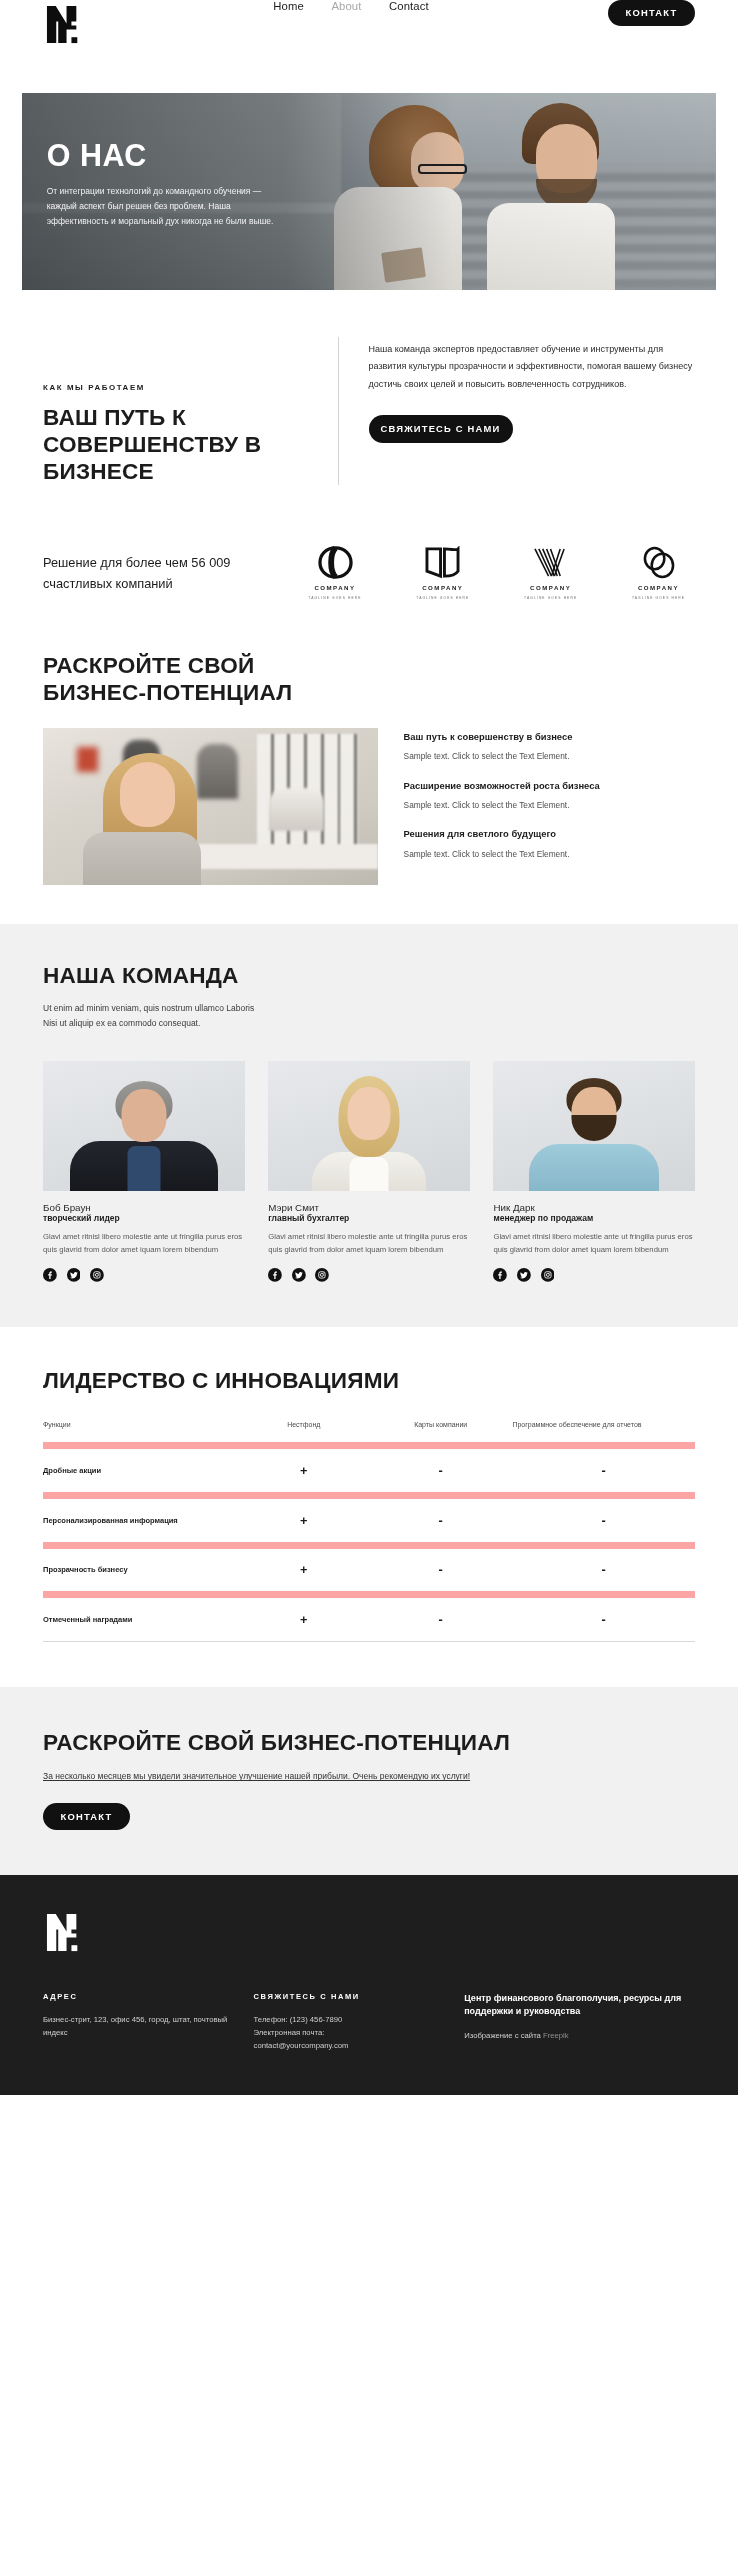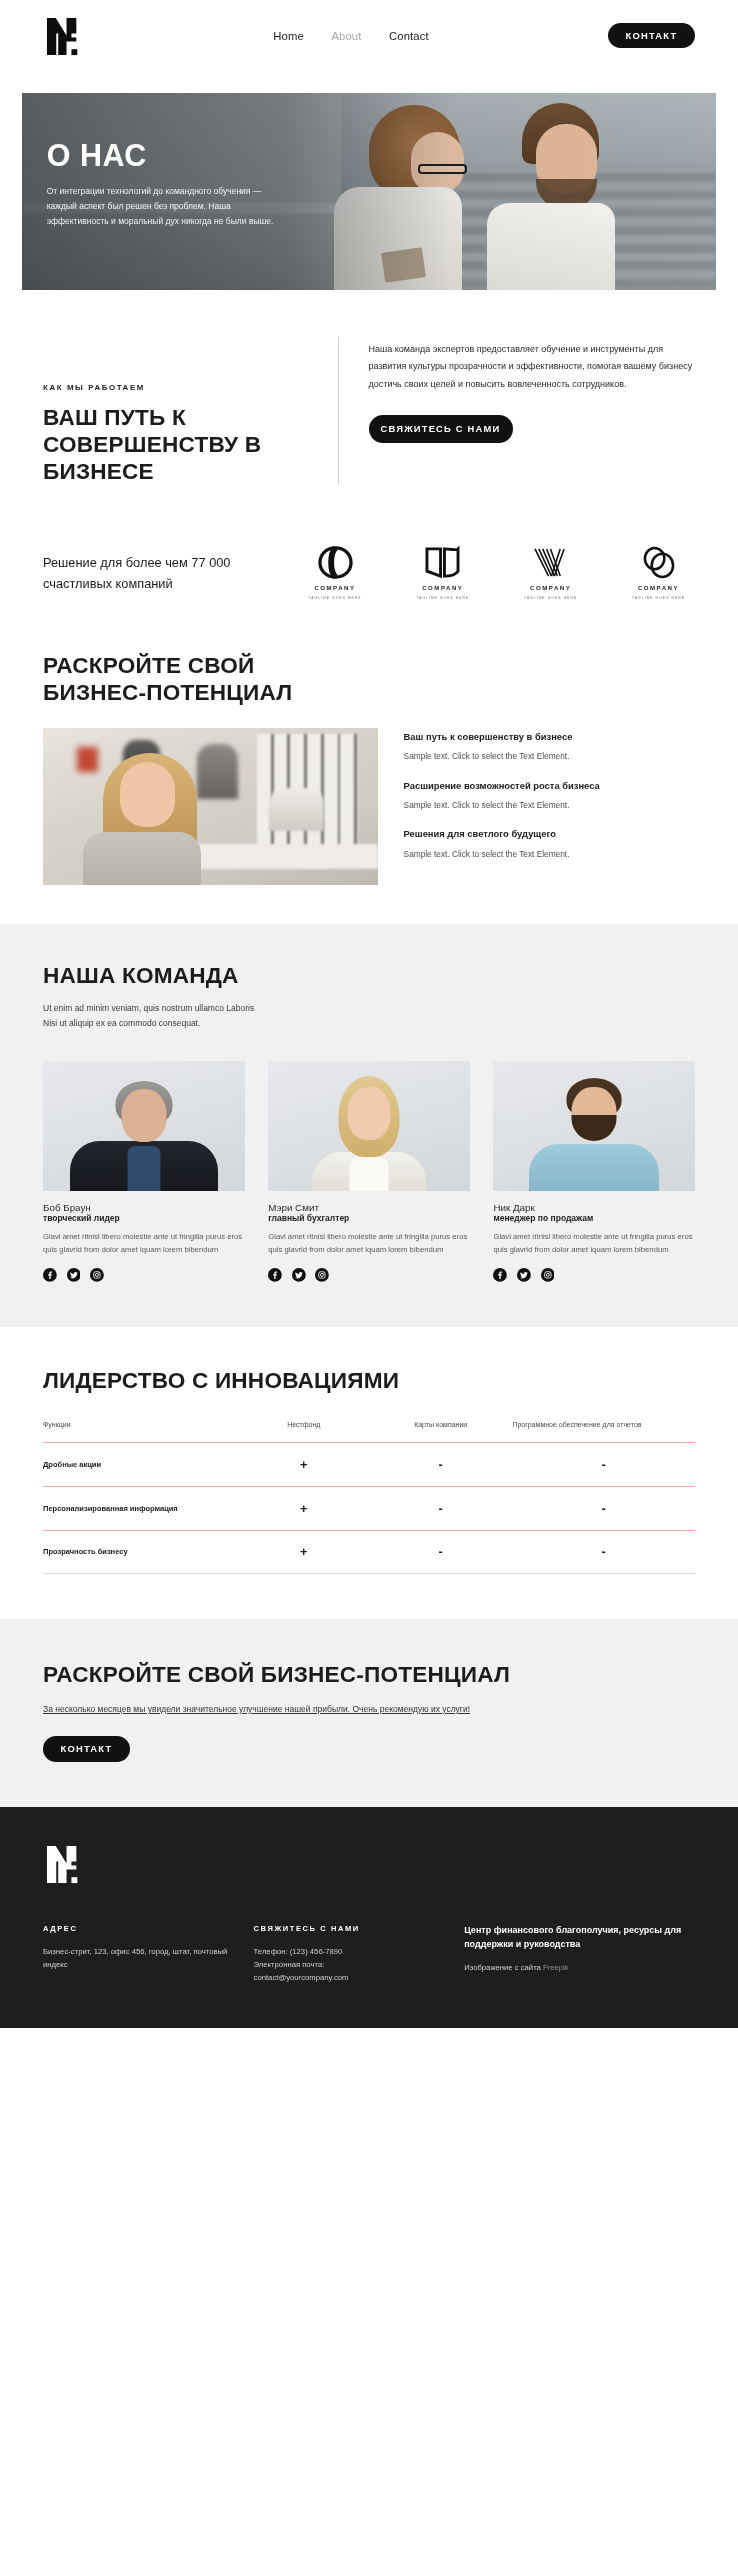--- a/index.html
+++ b/index.html
@@ -12,21 +12,21 @@
     -webkit-font-smoothing: antialiased;
   }
   body { width: 738px; overflow-x: hidden; }
 
   .page { width: 738px; position: relative; }
 
   
   .header {
     height: 71px;
     display: flex;
-    align-items: center;
+    align-items: flex-start;
     padding: 0 43px;
     background: #fff;
   }
   .logo {
     width: 51px; height: 47px;
     position: relative;
     flex: 0 0 auto;
   }
   .logo svg { display: block; }
   .nav {
@@ -254,21 +254,21 @@
   
   .tablewrap { background: #fff; padding: 41px 43px 45px 43px; }
   .tablewrap h2 { margin-bottom: 25.6px; }
   table { width: 100%; border-collapse: collapse; }
   thead th {
     font-size: 7px; font-weight: 400; color: #4a4a4a; text-align: left;
     padding: 0 0 11.8px 0; vertical-align: bottom; line-height: 1.5;
   }
   thead th.c { text-align: center; }
   tbody td {
-    border-top: 1px solid #fca5a5;
+    border-top: 7px solid #fca5a5;
     padding: 13.8px 0; font-size: 7.5px; font-weight: 700; color: #1c1c1c;
   }
   tbody tr:last-child td { border-bottom: 1px solid #d8d8d8; }
   tbody td.mark { text-align: center; font-size: 12.8px; font-weight: 600; }
   .col-f { width: 30%; }
   .col-a { width: 20%; }
   .col-b { width: 22%; }
   .col-c { width: 28%; }
 
   
@@ -338,21 +338,21 @@
       <h2 class="h2-black">ВАШ ПУТЬ К СОВЕРШЕНСТВУ В БИЗНЕСЕ</h2>
     </div>
     <div class="howwork-divider"></div>
     <div class="howwork-right">
       <p class="body-text">Наша команда экспертов предоставляет обучение и инструменты для развития культуры прозрачности и эффективности, помогая вашему бизнесу достичь своих целей и повысить вовлеченность сотрудников.</p>
       <button class="btn-pill">СВЯЖИТЕСЬ С НАМИ</button>
     </div>
   </section>
 
   <section class="logos">
-    <div class="logos-lead">Решение для более чем 77 000 счастливых компаний</div>
+    <div class="logos-lead">Решение для более чем 56 009 счастливых компаний</div>
     <div class="logos-row">
 
       <div class="logo-item">
         <div class="mark">
           <svg width="39" height="33" viewBox="0 0 40 34">
             <path d="M20 2 C30 2 36 9 36 17 C36 25 30 32 20 32 C10 32 4 25 4 17 C4 9 10 2 20 2 Z" fill="none" stroke="#111" stroke-width="3.4"></path>
             <path d="M20 2 C14 8 14 26 20 32" fill="none" stroke="#111" stroke-width="6"></path>
           </svg>
         </div>
         <div class="cname">COMPANY</div>
@@ -573,20 +573,26 @@
           <td class="mark">+</td>
           <td class="mark">-</td>
           <td class="mark">-</td>
         </tr>
         <tr>
           <td>Прозрачность бизнесу</td>
           <td class="mark">+</td>
           <td class="mark">-</td>
           <td class="mark">-</td>
         </tr>
+        <tr>
+          <td>Отмеченный наградами</td>
+          <td class="mark">+</td>
+          <td class="mark">-</td>
+          <td class="mark">-</td>
+        </tr>
       </tbody>
     </table>
   </section>
 
   <section class="cta">
     <h2>РАСКРОЙТЕ СВОЙ БИЗНЕС-ПОТЕНЦИАЛ</h2>
     <p>За несколько месяцев мы увидели значительное улучшение нашей прибыли. Очень рекомендую их услуги!</p>
     <button class="btn-pill">КОНТАКТ</button>
   </section>
 

